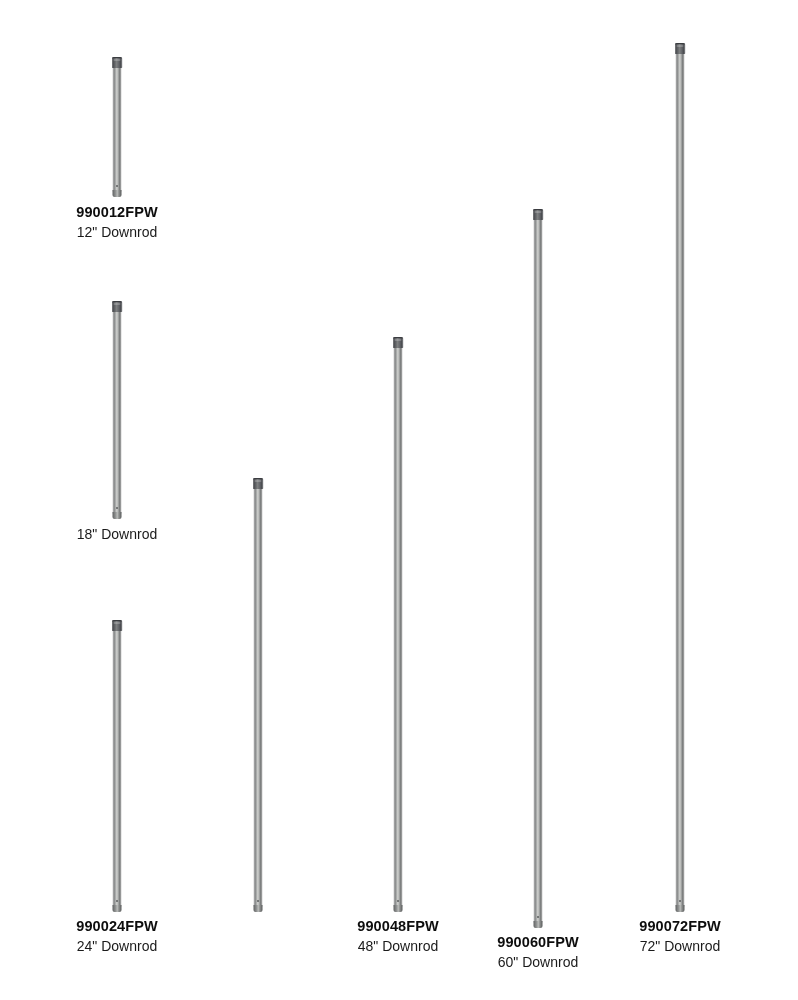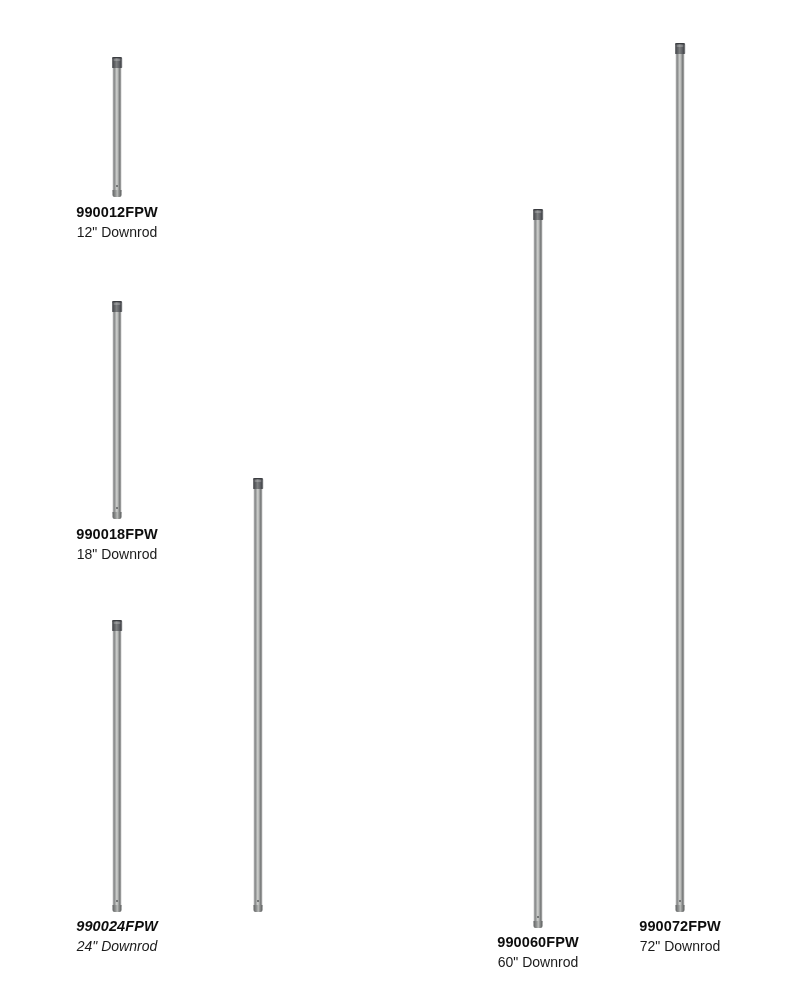--- a/index.html
+++ b/index.html
@@ -147,44 +147,55 @@
       </div>
     </div>
     <div class="rod-item" style="left: 27px; top: 0px; width: 180px; height: 1000px;">
       <div class="rod-graphic" style="top: 0px; width: 20px; height: 1000px;">
         <div class="rod-tube" style="top: 310px; height: 204px;"></div>
         <div class="rod-cap" style="top: 301px;"></div>
         <div class="rod-foot" style="top: 512px;"></div>
         <div class="rod-hole" style="top: 507px;"></div>
       </div>
       <div class="rod-labels" style="top: 524px;">
-        <div class="rod-sku">990018FPW</div>
         <div class="rod-desc">18" Downrod</div>
       </div>
     </div>
     <div class="rod-item" style="left: 27px; top: 0px; width: 180px; height: 1000px;">
       <div class="rod-graphic" style="top: 0px; width: 20px; height: 1000px;">
         <div class="rod-tube" style="top: 629px; height: 278px;"></div>
         <div class="rod-cap" style="top: 620px;"></div>
         <div class="rod-foot" style="top: 905px;"></div>
         <div class="rod-hole" style="top: 900px;"></div>
       </div>
-      <div class="rod-labels" style="top: 916px; font-style: italic;">
+      <div class="rod-labels" style="top: 916px;">
         <div class="rod-sku">990024FPW</div>
         <div class="rod-desc">24" Downrod</div>
       </div>
     </div>
     <div class="rod-item" style="left: 168px; top: 0px; width: 180px; height: 1000px;">
       <div class="rod-graphic" style="top: 0px; width: 20px; height: 1000px;">
         <div class="rod-tube" style="top: 487px; height: 420px;"></div>
         <div class="rod-cap" style="top: 478px;"></div>
         <div class="rod-foot" style="top: 905px;"></div>
         <div class="rod-hole" style="top: 900px;"></div>
       </div>
     </div>
+    <div class="rod-item" style="left: 308px; top: 0px; width: 180px; height: 1000px;">
+      <div class="rod-graphic" style="top: 0px; width: 20px; height: 1000px;">
+        <div class="rod-tube" style="top: 346px; height: 561px;"></div>
+        <div class="rod-cap" style="top: 337px;"></div>
+        <div class="rod-foot" style="top: 905px;"></div>
+        <div class="rod-hole" style="top: 900px;"></div>
+      </div>
+      <div class="rod-labels" style="top: 916px;">
+        <div class="rod-sku">990048FPW</div>
+        <div class="rod-desc">48" Downrod</div>
+      </div>
+    </div>
     <div class="rod-item" style="left: 448px; top: 16px; width: 180px; height: 1000px;">
       <div class="rod-graphic" style="top: 0px; width: 20px; height: 1000px;">
         <div class="rod-tube" style="top: 202px; height: 705px;"></div>
         <div class="rod-cap" style="top: 193px;"></div>
         <div class="rod-foot" style="top: 905px;"></div>
         <div class="rod-hole" style="top: 900px;"></div>
       </div>
       <div class="rod-labels" style="top: 916px;">
         <div class="rod-sku">990060FPW</div>
         <div class="rod-desc">60" Downrod</div>

